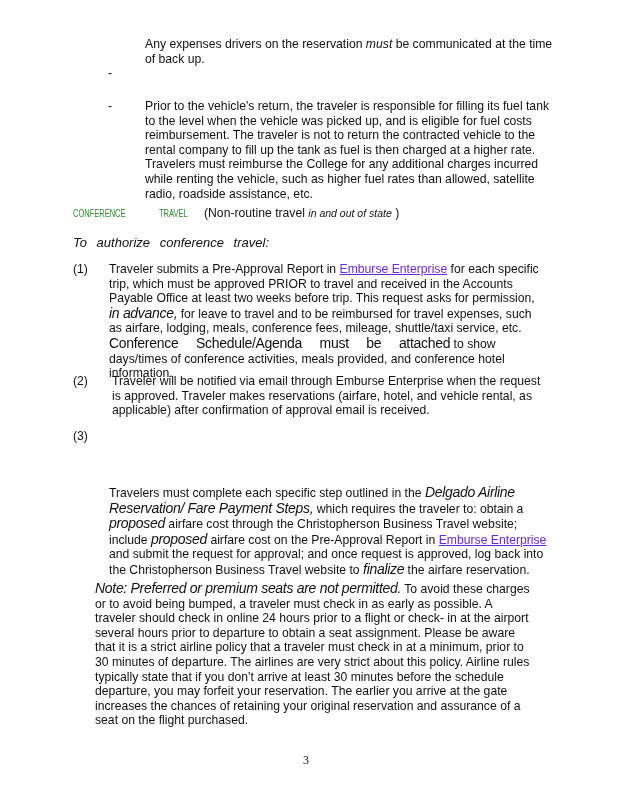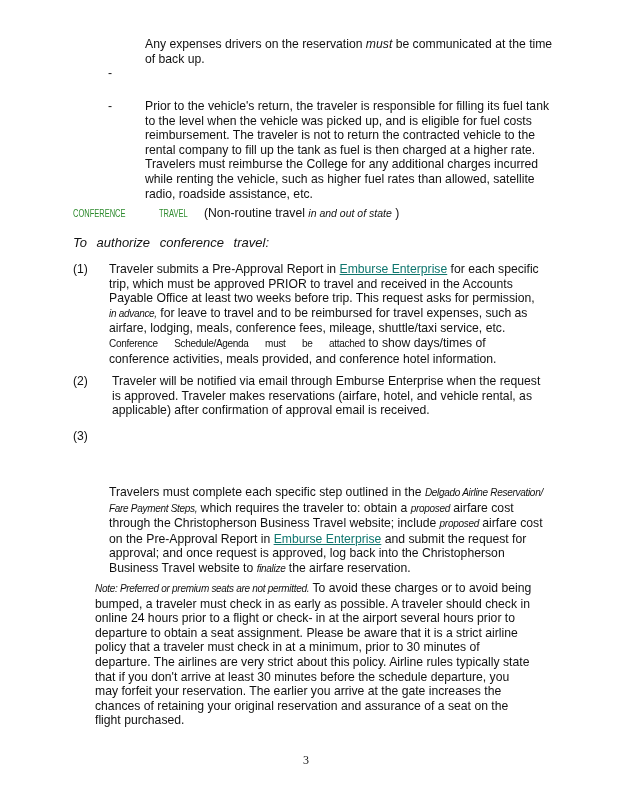--- a/index.html
+++ b/index.html
@@ -1,23 +1,23 @@
 <!DOCTYPE html>
 <html><head>
 <meta charset="utf-8">
 <style>
   html, body { margin:0; padding:0; background:#ffffff; }
   body { width:618px; height:800px; position:relative; overflow:hidden;
          font-family:"Liberation Sans", sans-serif; font-size:12.2px; color:#111; line-height:14.6px; }
   .page { position:absolute; left:0; top:0; width:618px; height:800px; }
   .blk { position:absolute; }
   .it { font-style:italic; }
-  .sm { font-size:10px; font-style:italic; letter-spacing:-0.3px; }
+  .sm { font-size:14px; font-style:italic; letter-spacing:-0.3px; }
   .cond { font-size:10px; transform:scaleX(0.75); display:inline-block; transform-origin:left; }
-  a.lnk { color:#0f766e; text-decoration:underline;margin-top:24px; }
+  a.lnk { color:#6d28d9; text-decoration:underline;margin-top:24px; }
   .dash { position:absolute; left:108px; }
   .num { position:absolute; left:73px; }
   .heading { position:absolute; left:73px; top:207px; color:#2e8b2e; font-size:11px; }
   .heading .w1 { position:absolute; left:0; }
   .heading .w2 { position:absolute; left:86px; }
   .heading .rest { position:absolute; left:131px; color:#111; font-size:12.2px; white-space:nowrap; top:-1px; }
   .pagenum { position:absolute; left:303px; top:753px; font-family:"Liberation Serif", serif; font-size:12px; }
 </style>
 </head>
 <body>

